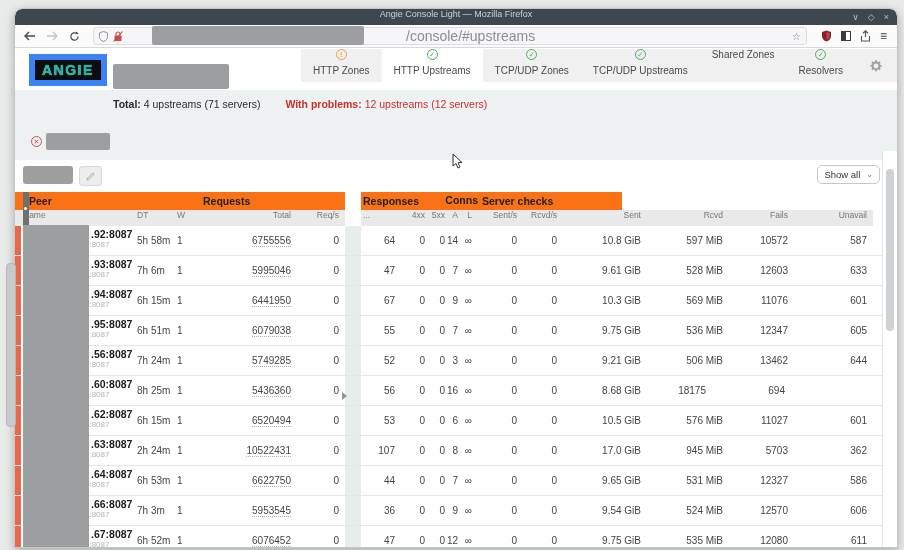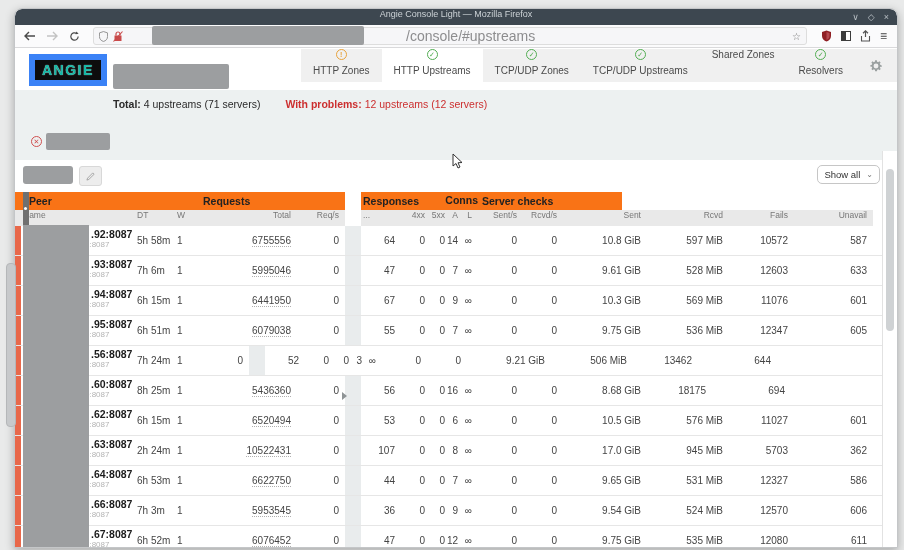--- a/index.html
+++ b/index.html
@@ -390,20 +390,21 @@
 
   <div class="tr">
     <div class="td flag c-flag"></div>
     <div class="td c-name">
       <div class="nm">.56:8087</div>
       <div class="sub">6:8087</div>
       <div class="redact"></div>
     </div>
     <div class="td c-dt l2">7h 24m</div>
     <div class="td c-w l2">1</div>
+    <div class="td c-total r">5749285</div>
     <div class="td c-reqs r">0</div>
     <div class="td c-split"></div>
     <div class="td c-other r">52</div>
     <div class="td c-r4 r">0</div>
     <div class="td c-r5 r">0</div>
     <div class="td c-a r">3</div>
     <div class="td c-l r">∞</div>
     <div class="td c-sents r">0</div>
     <div class="td c-rcvds r">0</div>
     <div class="td c-sent r">9.21 GiB</div>

